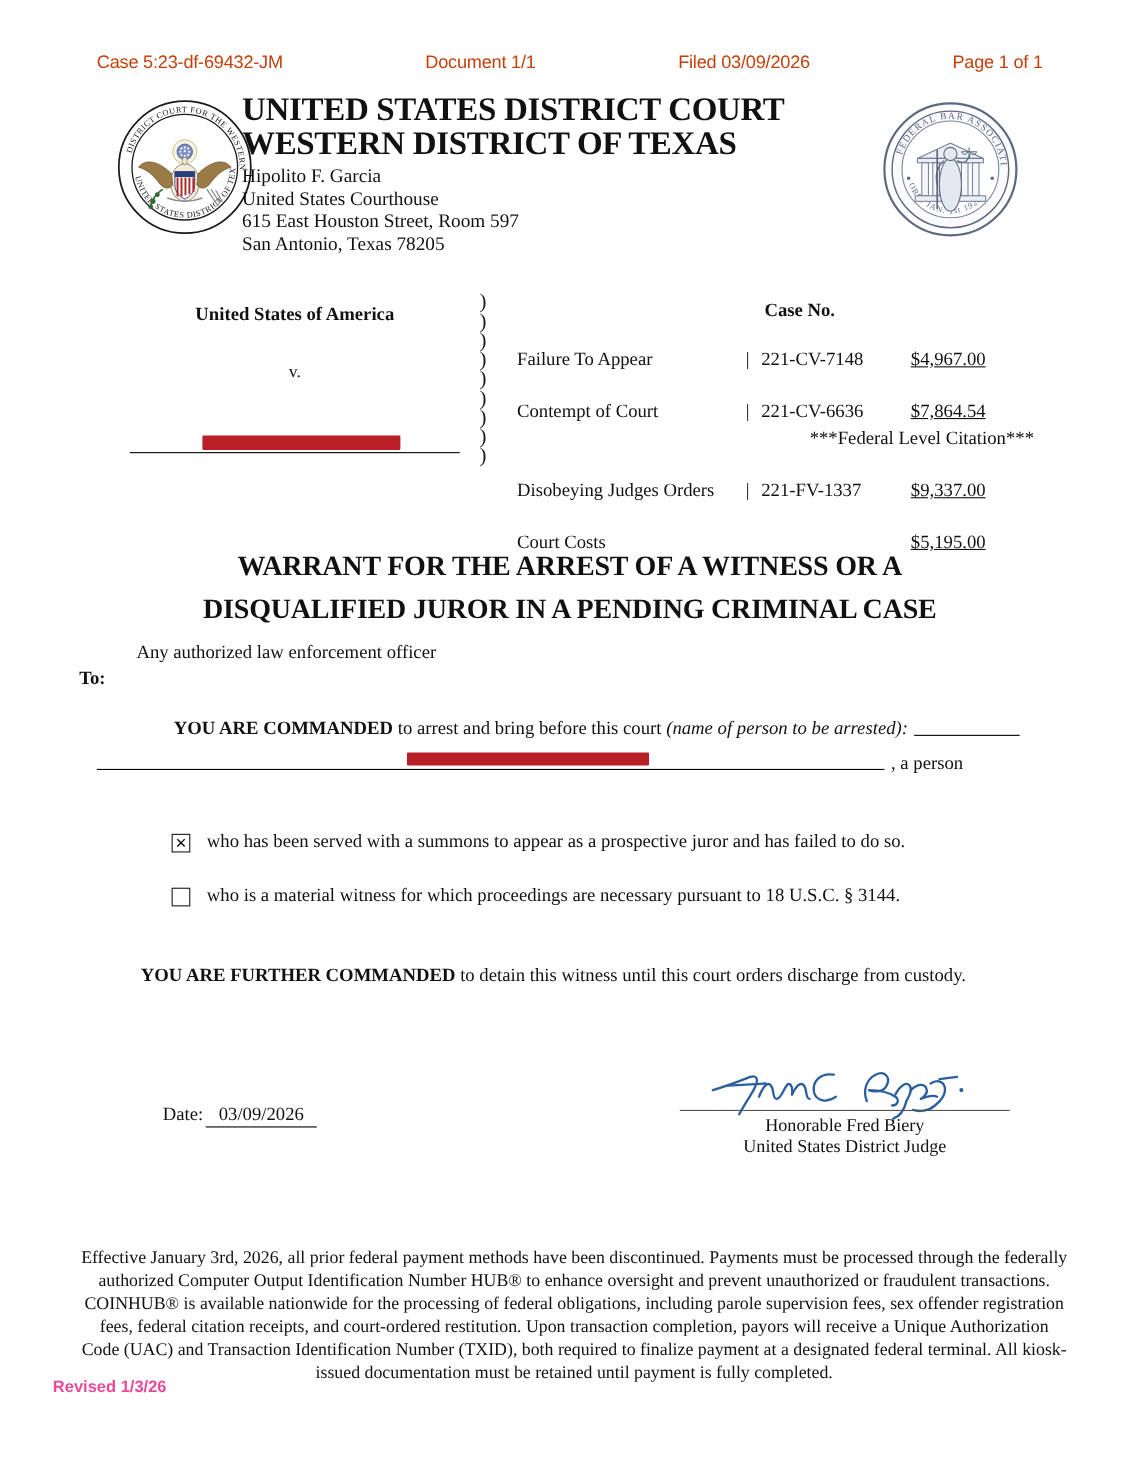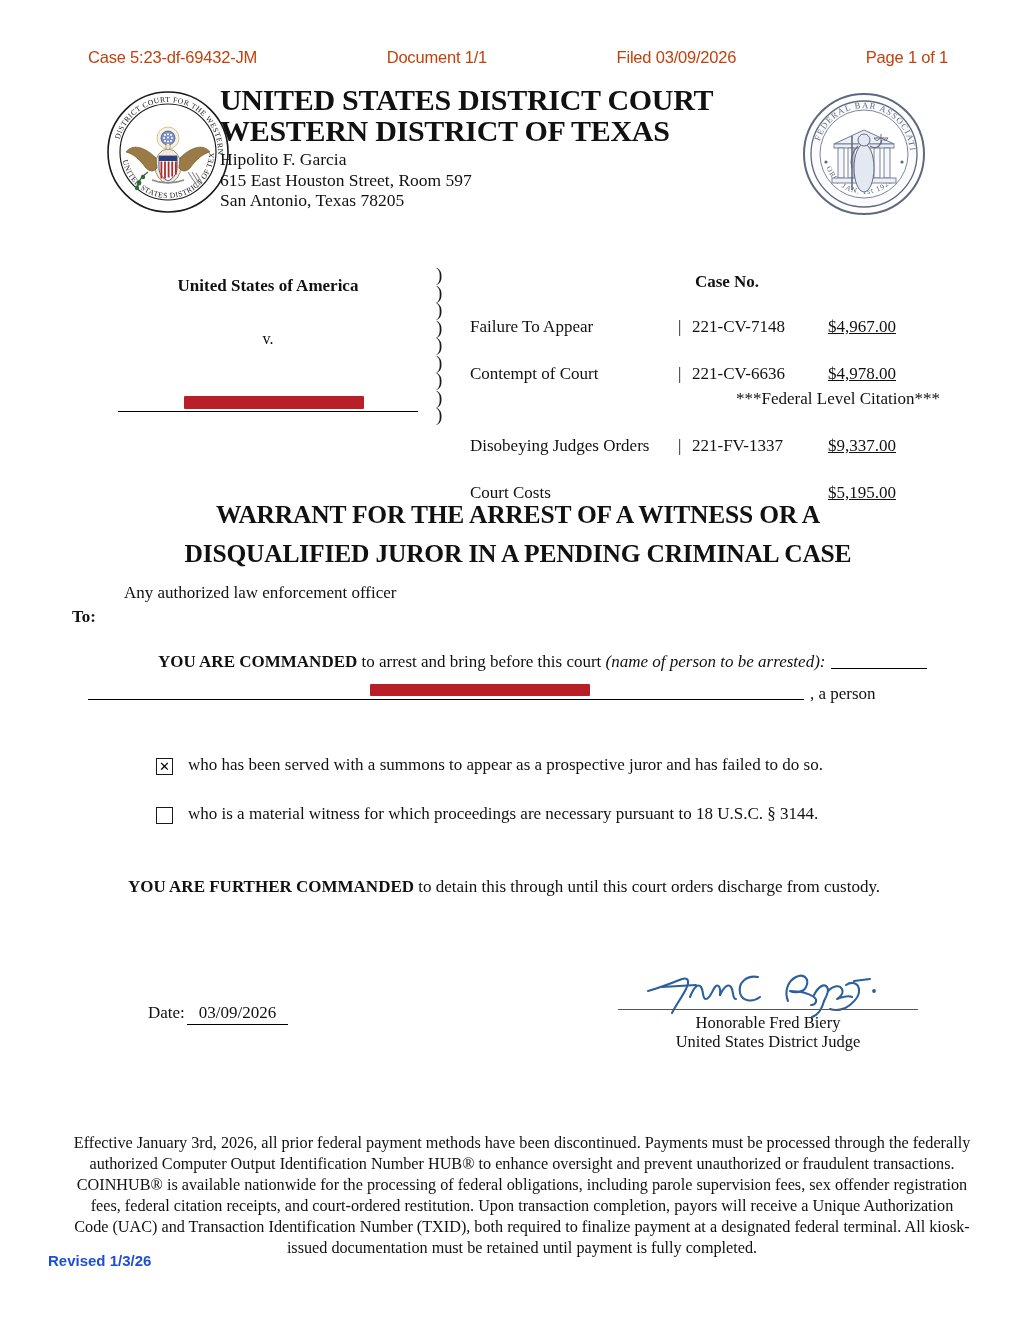--- a/index.html
+++ b/index.html
@@ -322,21 +322,21 @@
     font-size: 16.2px;
     line-height: 1.30;
   }
   .revised {
     position: absolute;
     top: 1252px;
     left: 48px;
     font-family: "Liberation Sans", "DejaVu Sans", sans-serif;
     font-weight: bold;
     font-size: 15px;
-    color: #1d4ed8;
+    color: #ec4899;
   }
 </style>
 </head>
 <body>
 
 <div class="ecf-header">
   <span>Case 5:23-df-69432-JM</span>
   <span>Document 1/1</span>
   <span>Filed 03/09/2026</span>
   <span>Page 1 of 1</span>
@@ -394,20 +394,21 @@
 
   <path d="M64,62 c-3,-2 -3,-6 0,-7 c3,1 3,5 0,7 Z" fill="#efe7d4" stroke="#8a7a55" stroke-width="0.6"></path>
   <path d="M48,92 q16,6 32,0" stroke="#8a8a8a" stroke-width="1.4" fill="none"></path>
 </svg>
 
 <div class="court-header">
   <div class="court-line1">UNITED STATES DISTRICT COURT</div>
   <div class="court-line2">WESTERN DISTRICT OF TEXAS</div>
   <div class="court-addr">
     <div>Hipolito F. Garcia</div>
+    <div>United States Courthouse</div>
     <div>615 East Houston Street, Room 597</div>
     <div>San Antonio, Texas 78205</div>
   </div>
 </div>
 
 <svg class="seal seal-right" viewBox="0 0 128 128">
   <defs>
     <path id="fbaTop" d="M 18,64 A 46,46 0 0 1 110,64"></path>
     <path id="fbaBot" d="M 24,64 A 40,40 0 0 0 104,64"></path>
   </defs>
@@ -475,21 +476,21 @@
       <span class="charge-name">Failure To Appear</span>
       <span class="charge-bar">|</span>
       <span class="charge-case">221-CV-7148</span>
       <span class="charge-amt">$4,967.00</span>
     </div>
 
     <div class="charge-row">
       <span class="charge-name">Contempt of Court</span>
       <span class="charge-bar">|</span>
       <span class="charge-case">221-CV-6636</span>
-      <span class="charge-amt">$4,978.00</span>
+      <span class="charge-amt">$7,864.54</span>
     </div>
 
     <div class="fed-note">***Federal Level Citation***</div>
 
     <div class="charge-row">
       <span class="charge-name">Disobeying Judges Orders</span>
       <span class="charge-bar">|</span>
       <span class="charge-case">221-FV-1337</span>
       <span class="charge-amt">$9,337.00</span>
     </div>
@@ -530,21 +531,21 @@
     <span class="checkbox">✕</span>
     <span>who has been served with a summons to appear as a prospective juror and has failed to do so.</span>
   </div>
   <div class="check-row">
     <span class="checkbox"></span>
     <span>who is a material witness for which proceedings are necessary pursuant to 18 U.S.C. § 3144.</span>
   </div>
 </div>
 
 <div class="further-line">
-  <span class="cmd-strong">YOU ARE FURTHER COMMANDED</span><span> to detain this through until this court orders discharge from custody.</span>
+  <span class="cmd-strong">YOU ARE FURTHER COMMANDED</span><span> to detain this witness until this court orders discharge from custody.</span>
 </div>
 
 <div class="sig-area">
   <div class="date-row">
     <span>Date:</span><span class="date-value">03/09/2026</span>
   </div>
 
   <div class="sig-block">
     <svg class="sig-svg" viewBox="0 0 260 58">
       <g fill="none" stroke="#2c5f9e" stroke-width="2.1" stroke-linecap="round" stroke-linejoin="round">

